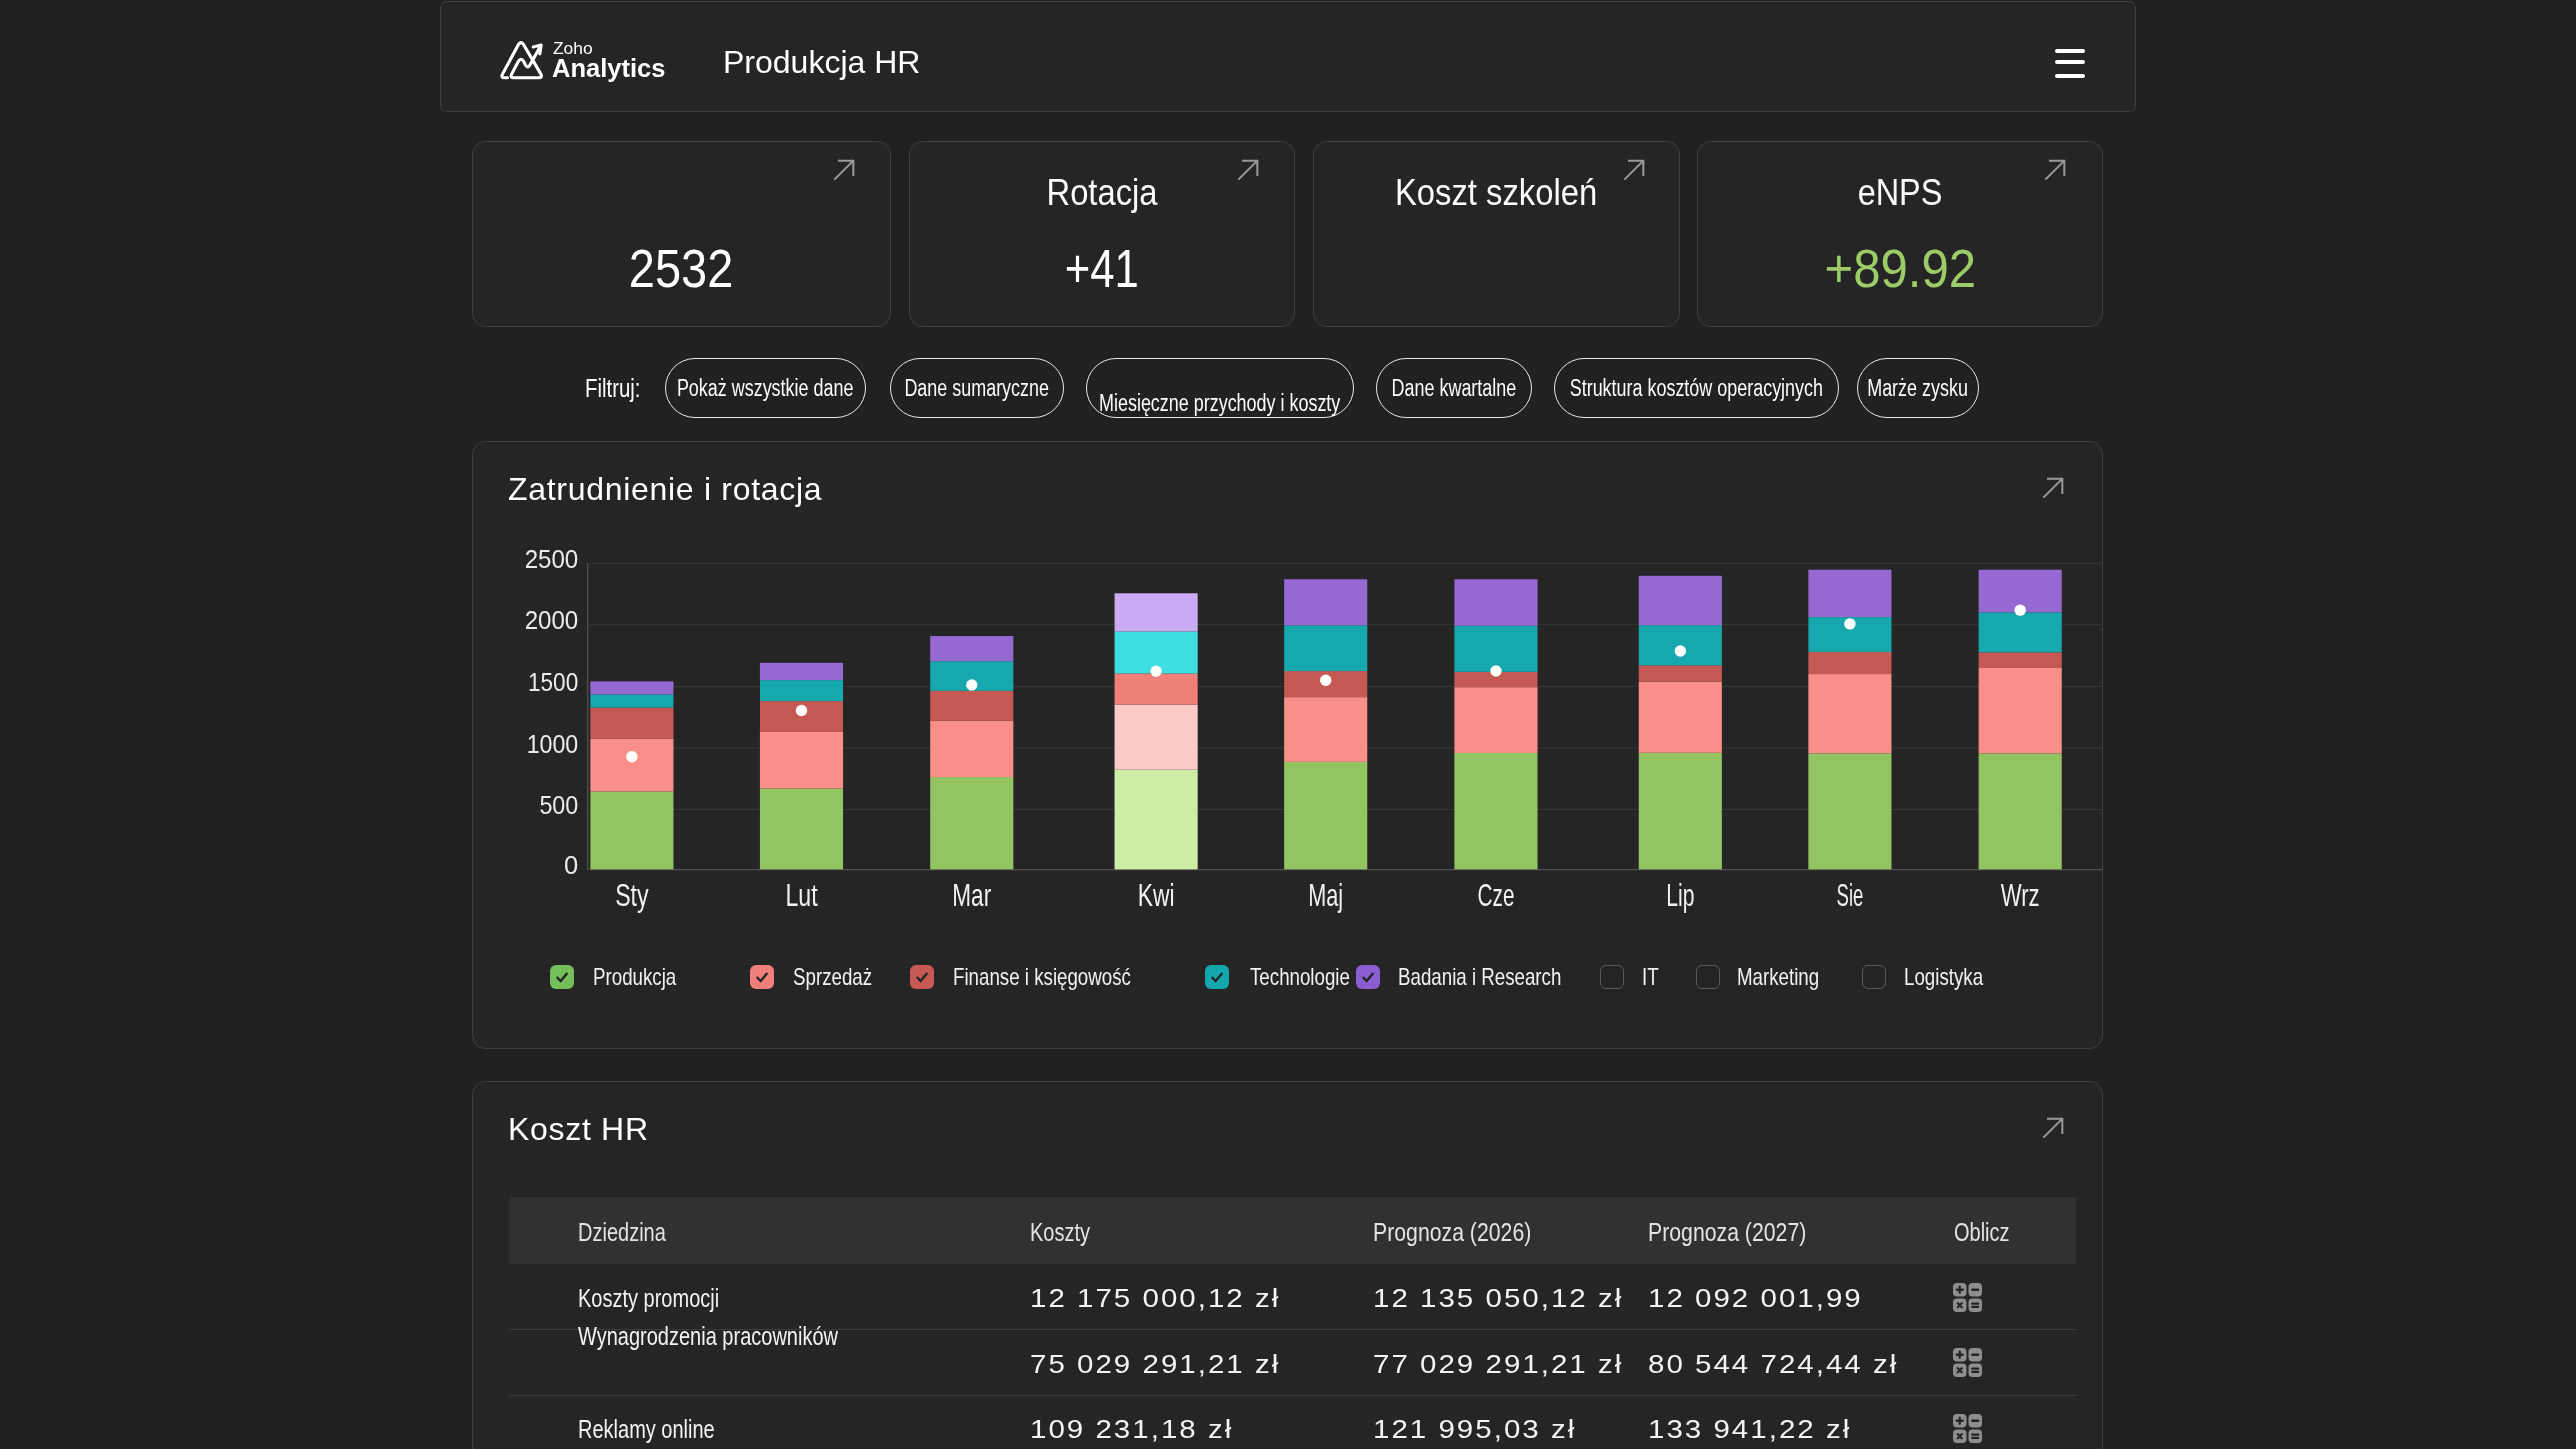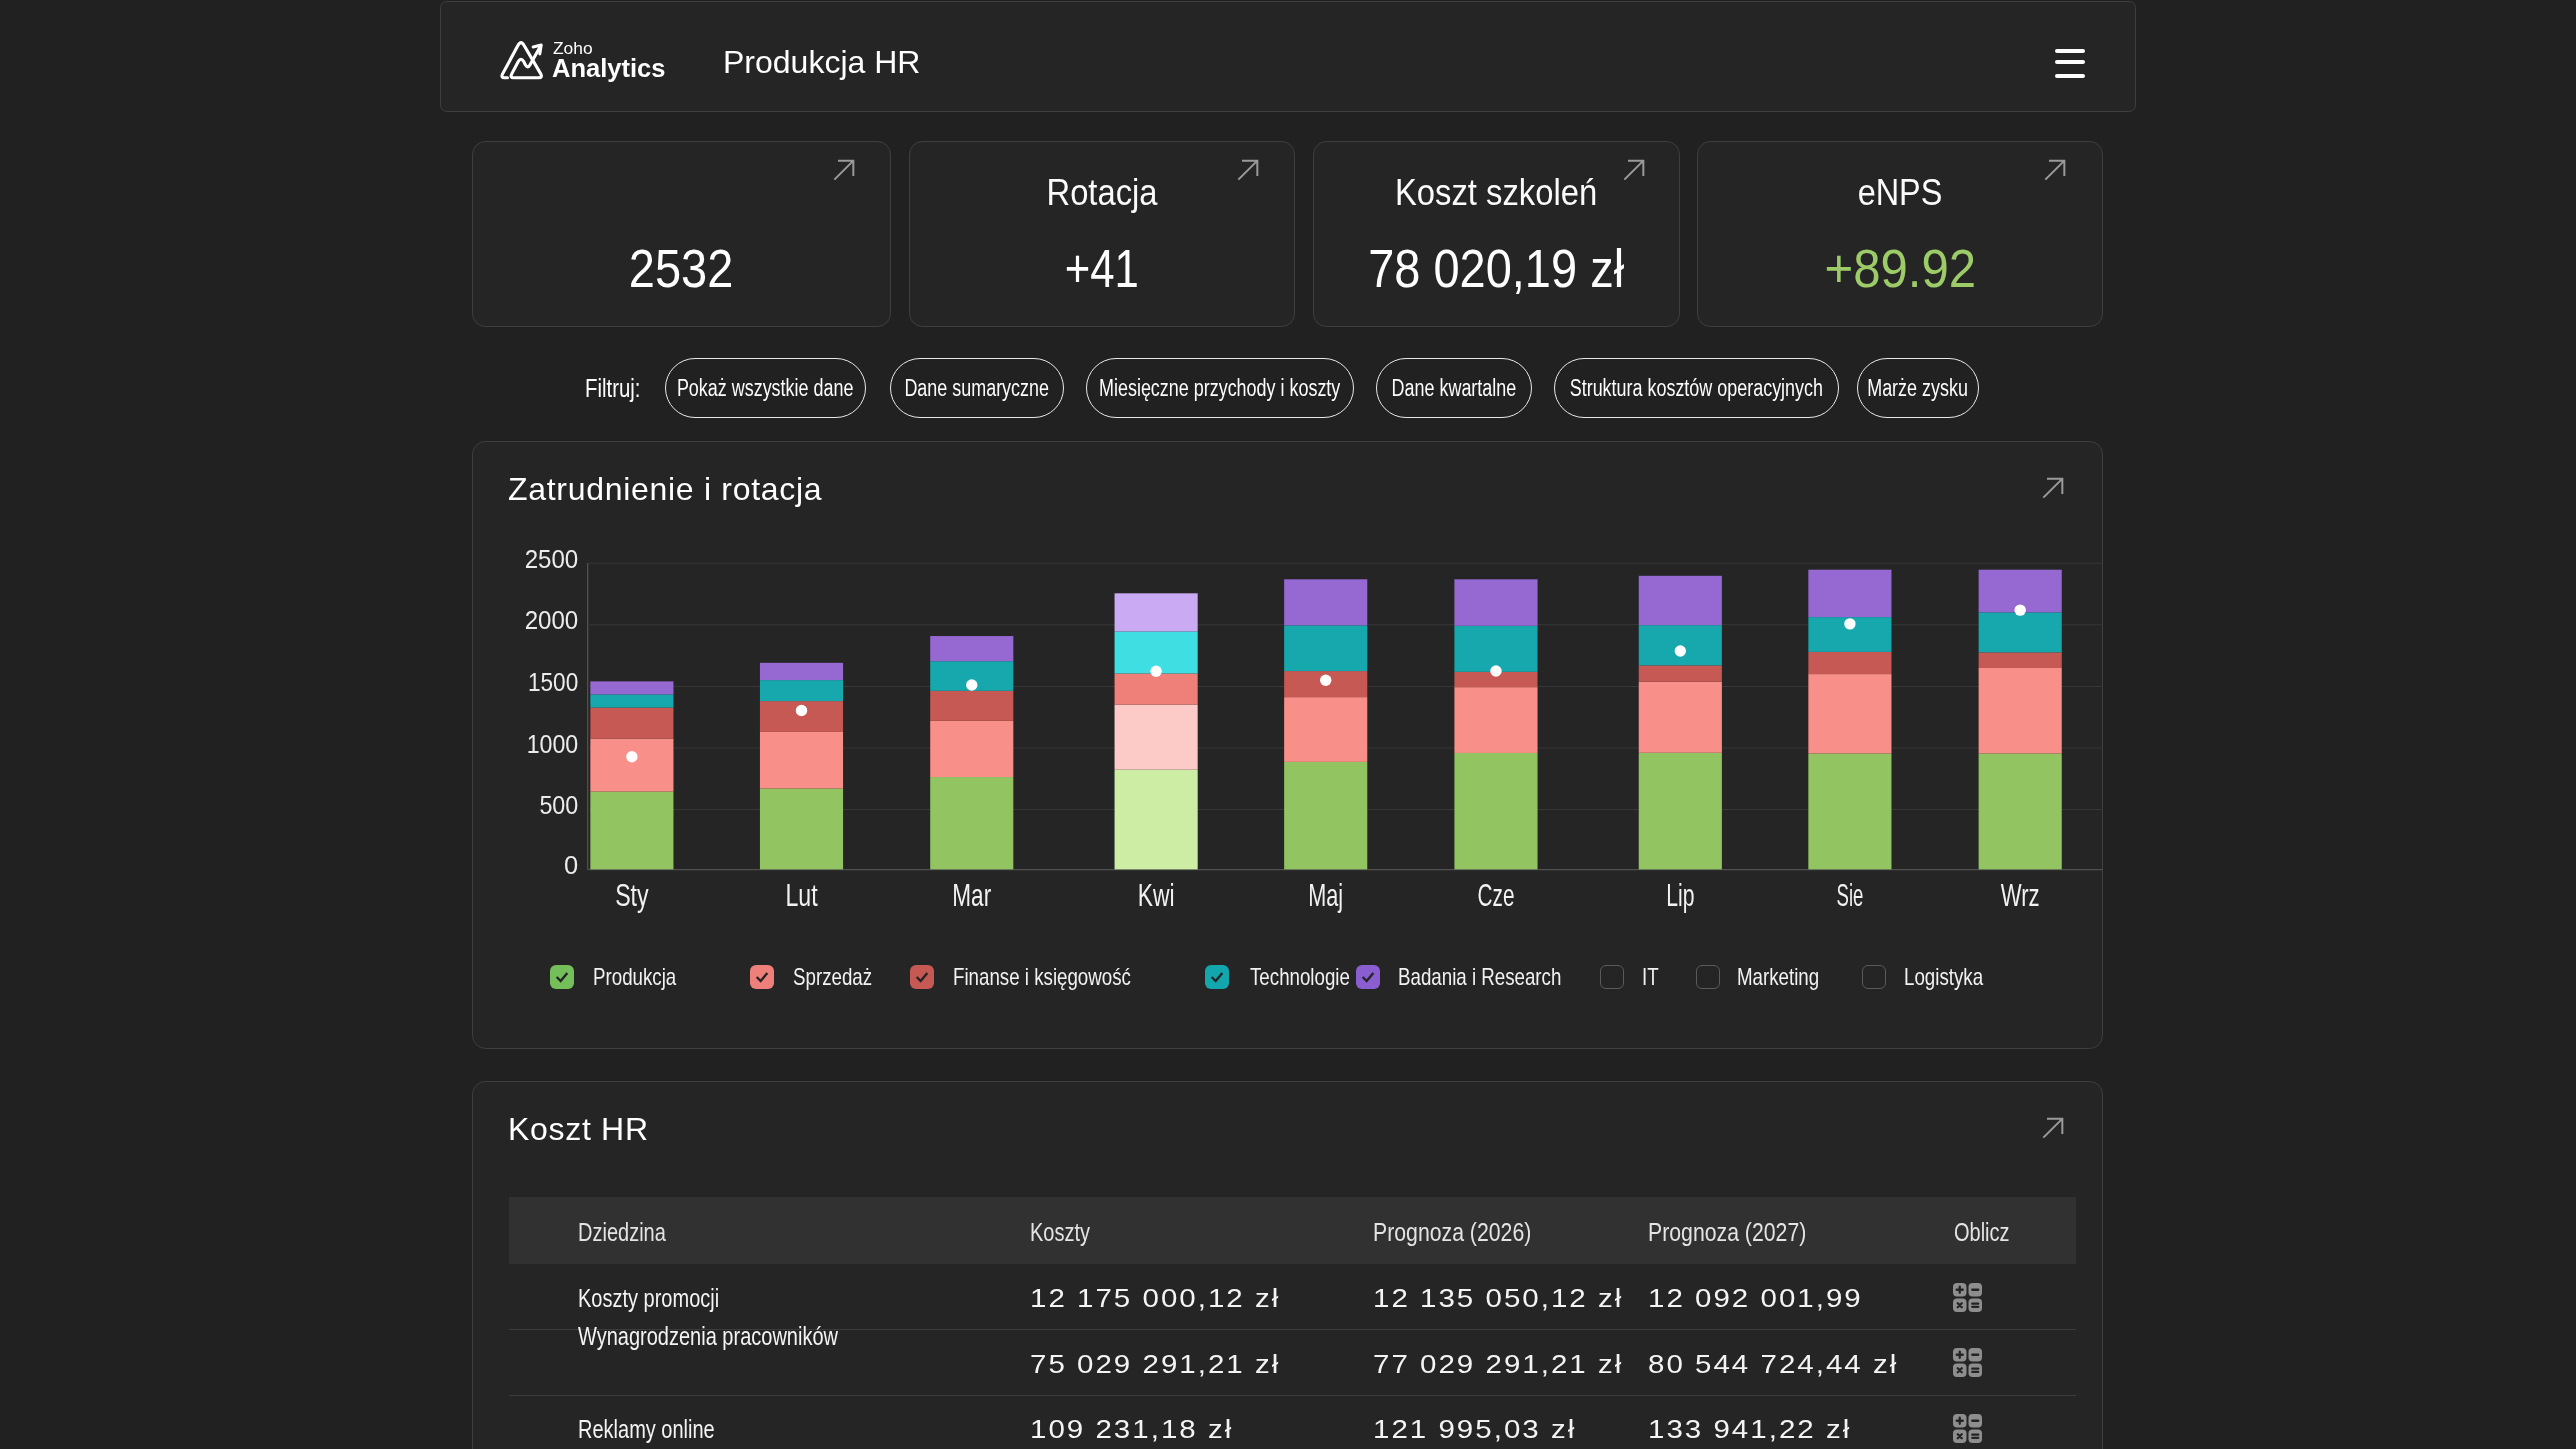--- a/index.html
+++ b/index.html
@@ -46,21 +46,20 @@
 
   <div class="card" style="left:472px; top:141px; width:419px; height:186px;"></div>
   <div class="card" style="left:909px; top:141px; width:386px; height:186px;"></div>
   <div class="card" style="left:1313px; top:141px; width:367px; height:186px;"></div>
   <div class="card" style="left:1697px; top:141px; width:406px; height:186px;"></div>
 
   <div class="kpi-value" style="left:472px; width:419px; top:237px;"><span class="sxc" style="transform:scaleX(.87);">2532</span></div>
   <div class="kpi-label" style="left:909px; width:386px; top:172px;"><span class="sxc" style="transform:scaleX(.91);">Rotacja</span></div>
   <div class="kpi-value" style="left:909px; width:386px; top:237px;"><span class="sxc" style="transform:scaleX(.81);">+41</span></div>
   <div class="kpi-label" style="left:1313px; width:367px; top:172px;"><span class="sxc" style="transform:scaleX(.91);">Koszt szkoleń</span></div>
-  <div class="kpi-value" style="left:1313px; width:367px; top:237px;"><span class="sxc" style="transform:scaleX(.87);">78 020,19 zł</span></div>
   <div class="kpi-label" style="left:1697px; width:406px; top:172px;"><span class="sxc" style="transform:scaleX(.90);">eNPS</span></div>
   <div class="kpi-value" style="left:1697px; width:406px; top:237px; color:#9ccb68;"><span class="sxc" style="transform:scaleX(.91);">+89.92</span></div>
 
   <svg class="arrow" style="left:830px; top:156px;" viewBox="0 0 42 42">
       <path d="M6.5 35.5 L34 8 M12 7 L35 7 L35 30" stroke="#9a9a9a" stroke-width="3" fill="none"></path>
     </svg>
   <svg class="arrow" style="left:1234px; top:156px;" viewBox="0 0 42 42">
       <path d="M6.5 35.5 L34 8 M12 7 L35 7 L35 30" stroke="#9a9a9a" stroke-width="3" fill="none"></path>
     </svg>
   <svg class="arrow" style="left:1620px; top:156px;" viewBox="0 0 42 42">
@@ -72,21 +71,21 @@
 
   <div class="abs" style="left:585px; top:358px; height:60px; display:flex; align-items:center; font-size:25.5px; color:#fdfdfd;">
       <span class="sxl" style="transform:scaleX(.8);">Filtruj:</span>
     </div>
   <div class="chip" style="left:665px;  width:201px;text-align:right;">
       <span class="sxc" style="transform:scaleX(.78);">Pokaż wszystkie dane</span>
     </div>
   <div class="chip" style="left:890px; width:174px;">
       <span class="sxc" style="transform:scaleX(.78);">Dane sumaryczne</span>
     </div>
-  <div class="chip" style="left:1086px; width:268px;">
+  <div class="chip" style="left:1086px; width:268px;align-items:flex-end;">
       <span class="sxc" style="transform:scaleX(.78);">Miesięczne przychody i koszty</span>
     </div>
   <div class="chip" style="left:1376px; width:156px;">
       <span class="sxc" style="transform:scaleX(.78);">Dane kwartalne</span>
     </div>
   <div class="chip" style="left:1554px; width:285px;">
       <span class="sxc" style="transform:scaleX(.78);">Struktura kosztów operacyjnych</span>
     </div>
   <div class="chip" style="left:1857px; width:122px;">
       <span class="sxc" style="transform:scaleX(.78);">Marże zysku</span>

